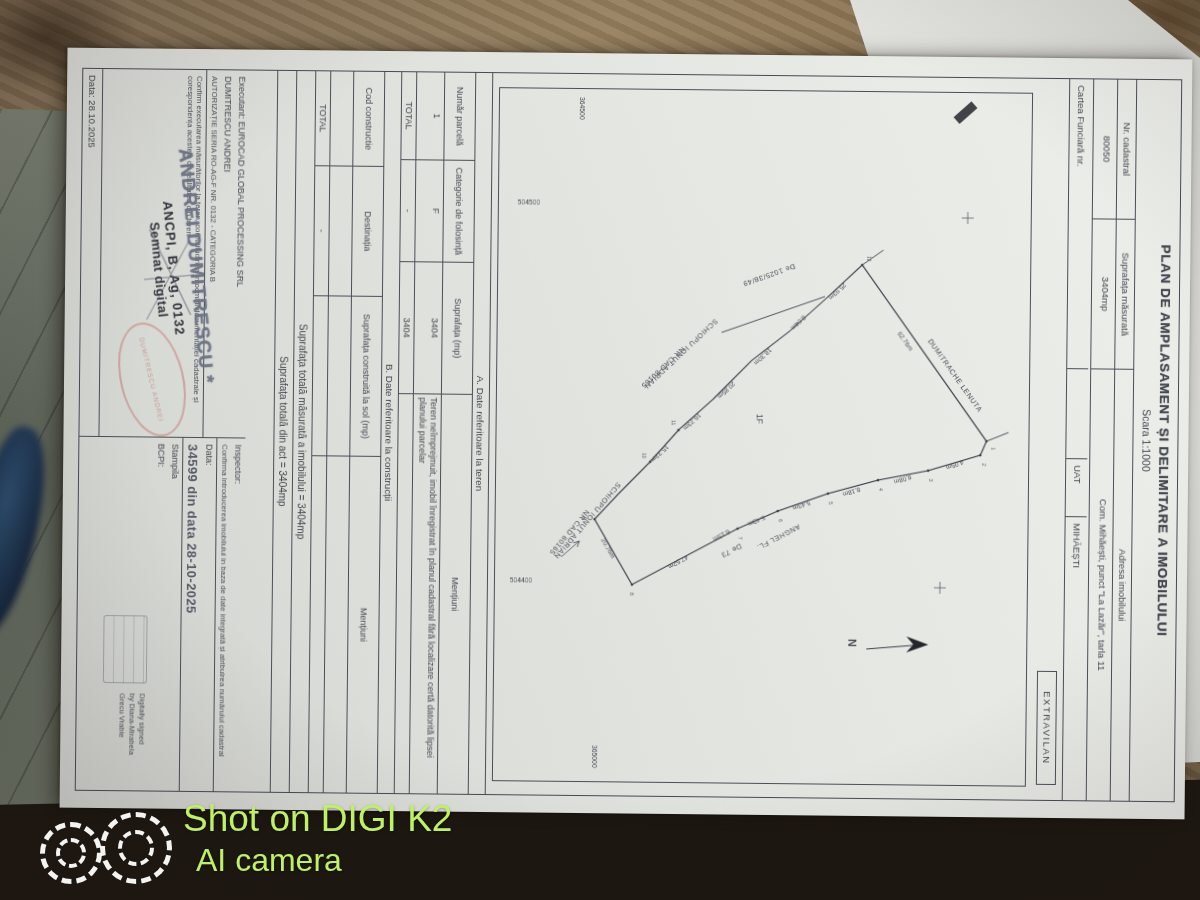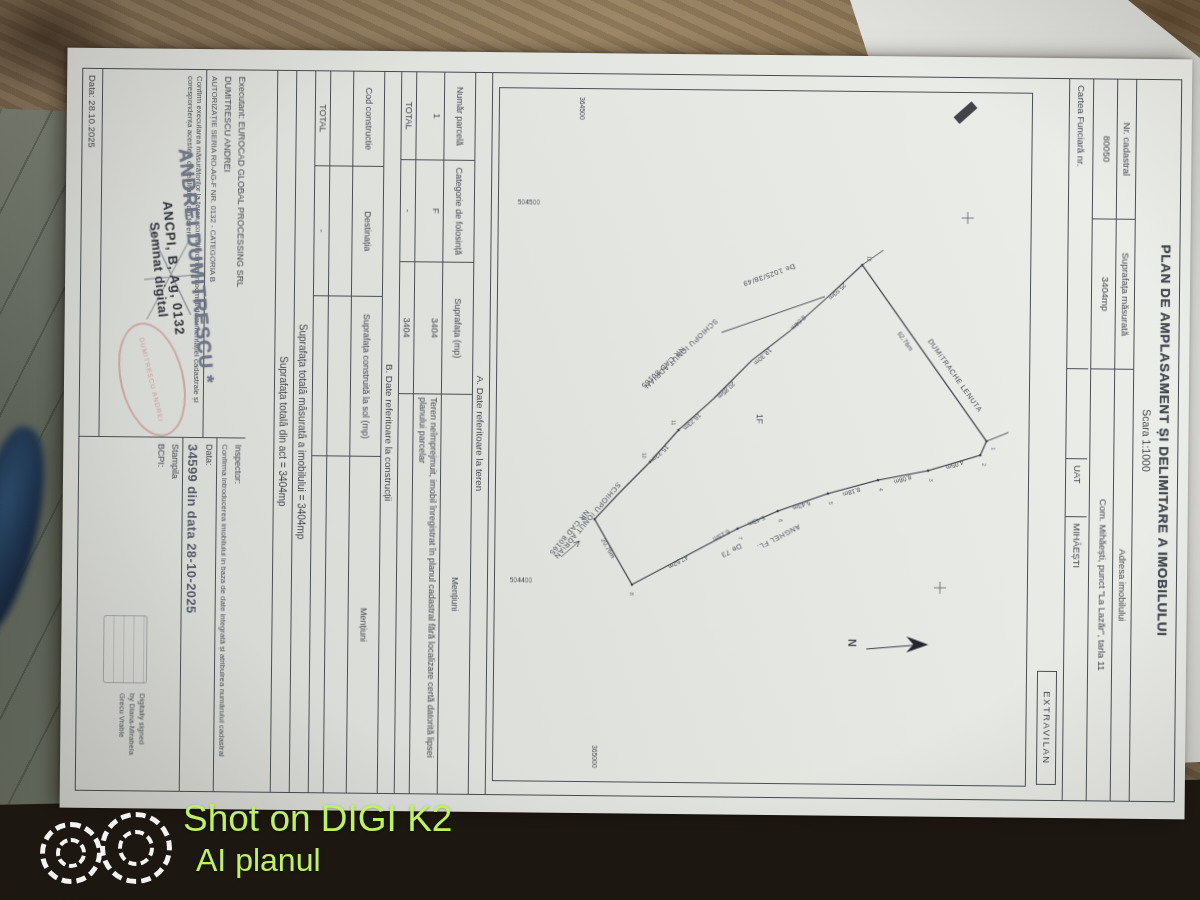--- a/index.html
+++ b/index.html
@@ -326,13 +326,13 @@
 
 <div class="vignette"></div>
 
 <div class="lens lens1">
     <div class="lens-inner"></div>
   </div>
 <div class="lens lens2">
     <div class="lens-inner"></div>
   </div>
 <div class="wm wm1">Shot on DIGI K2</div>
-<div class="wm wm2">AI  planul</div>
+<div class="wm wm2">AI  camera</div>
 
 </body></html>

